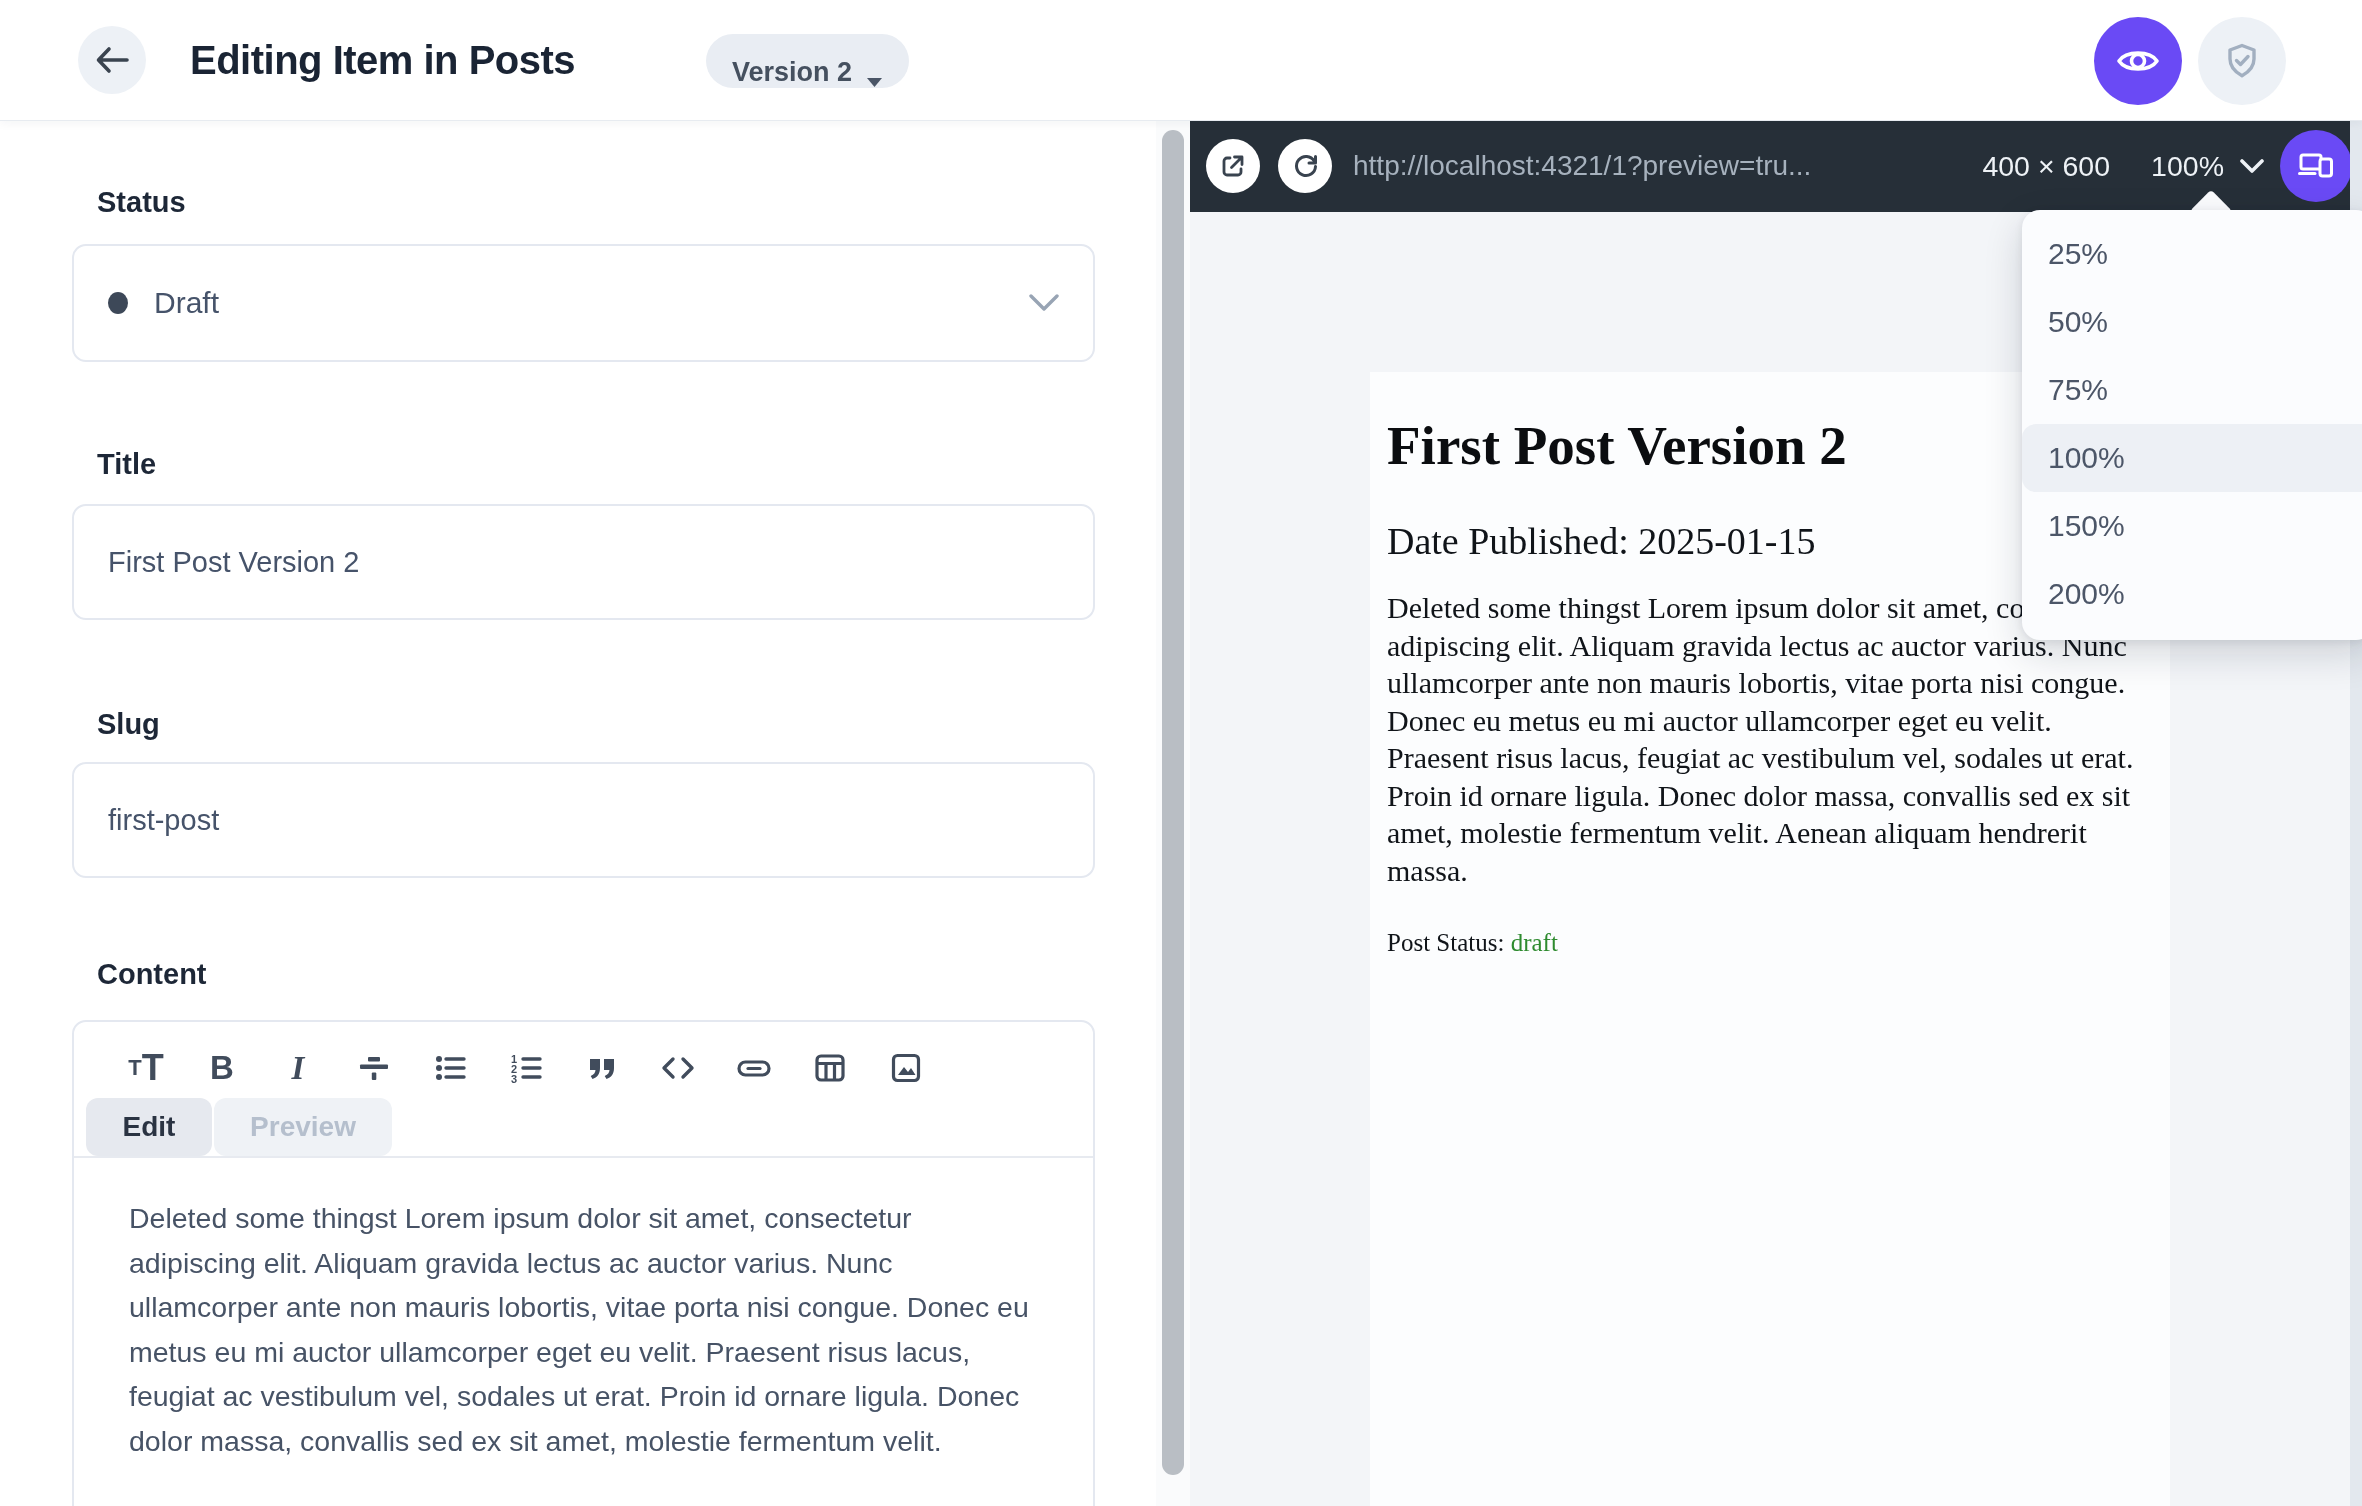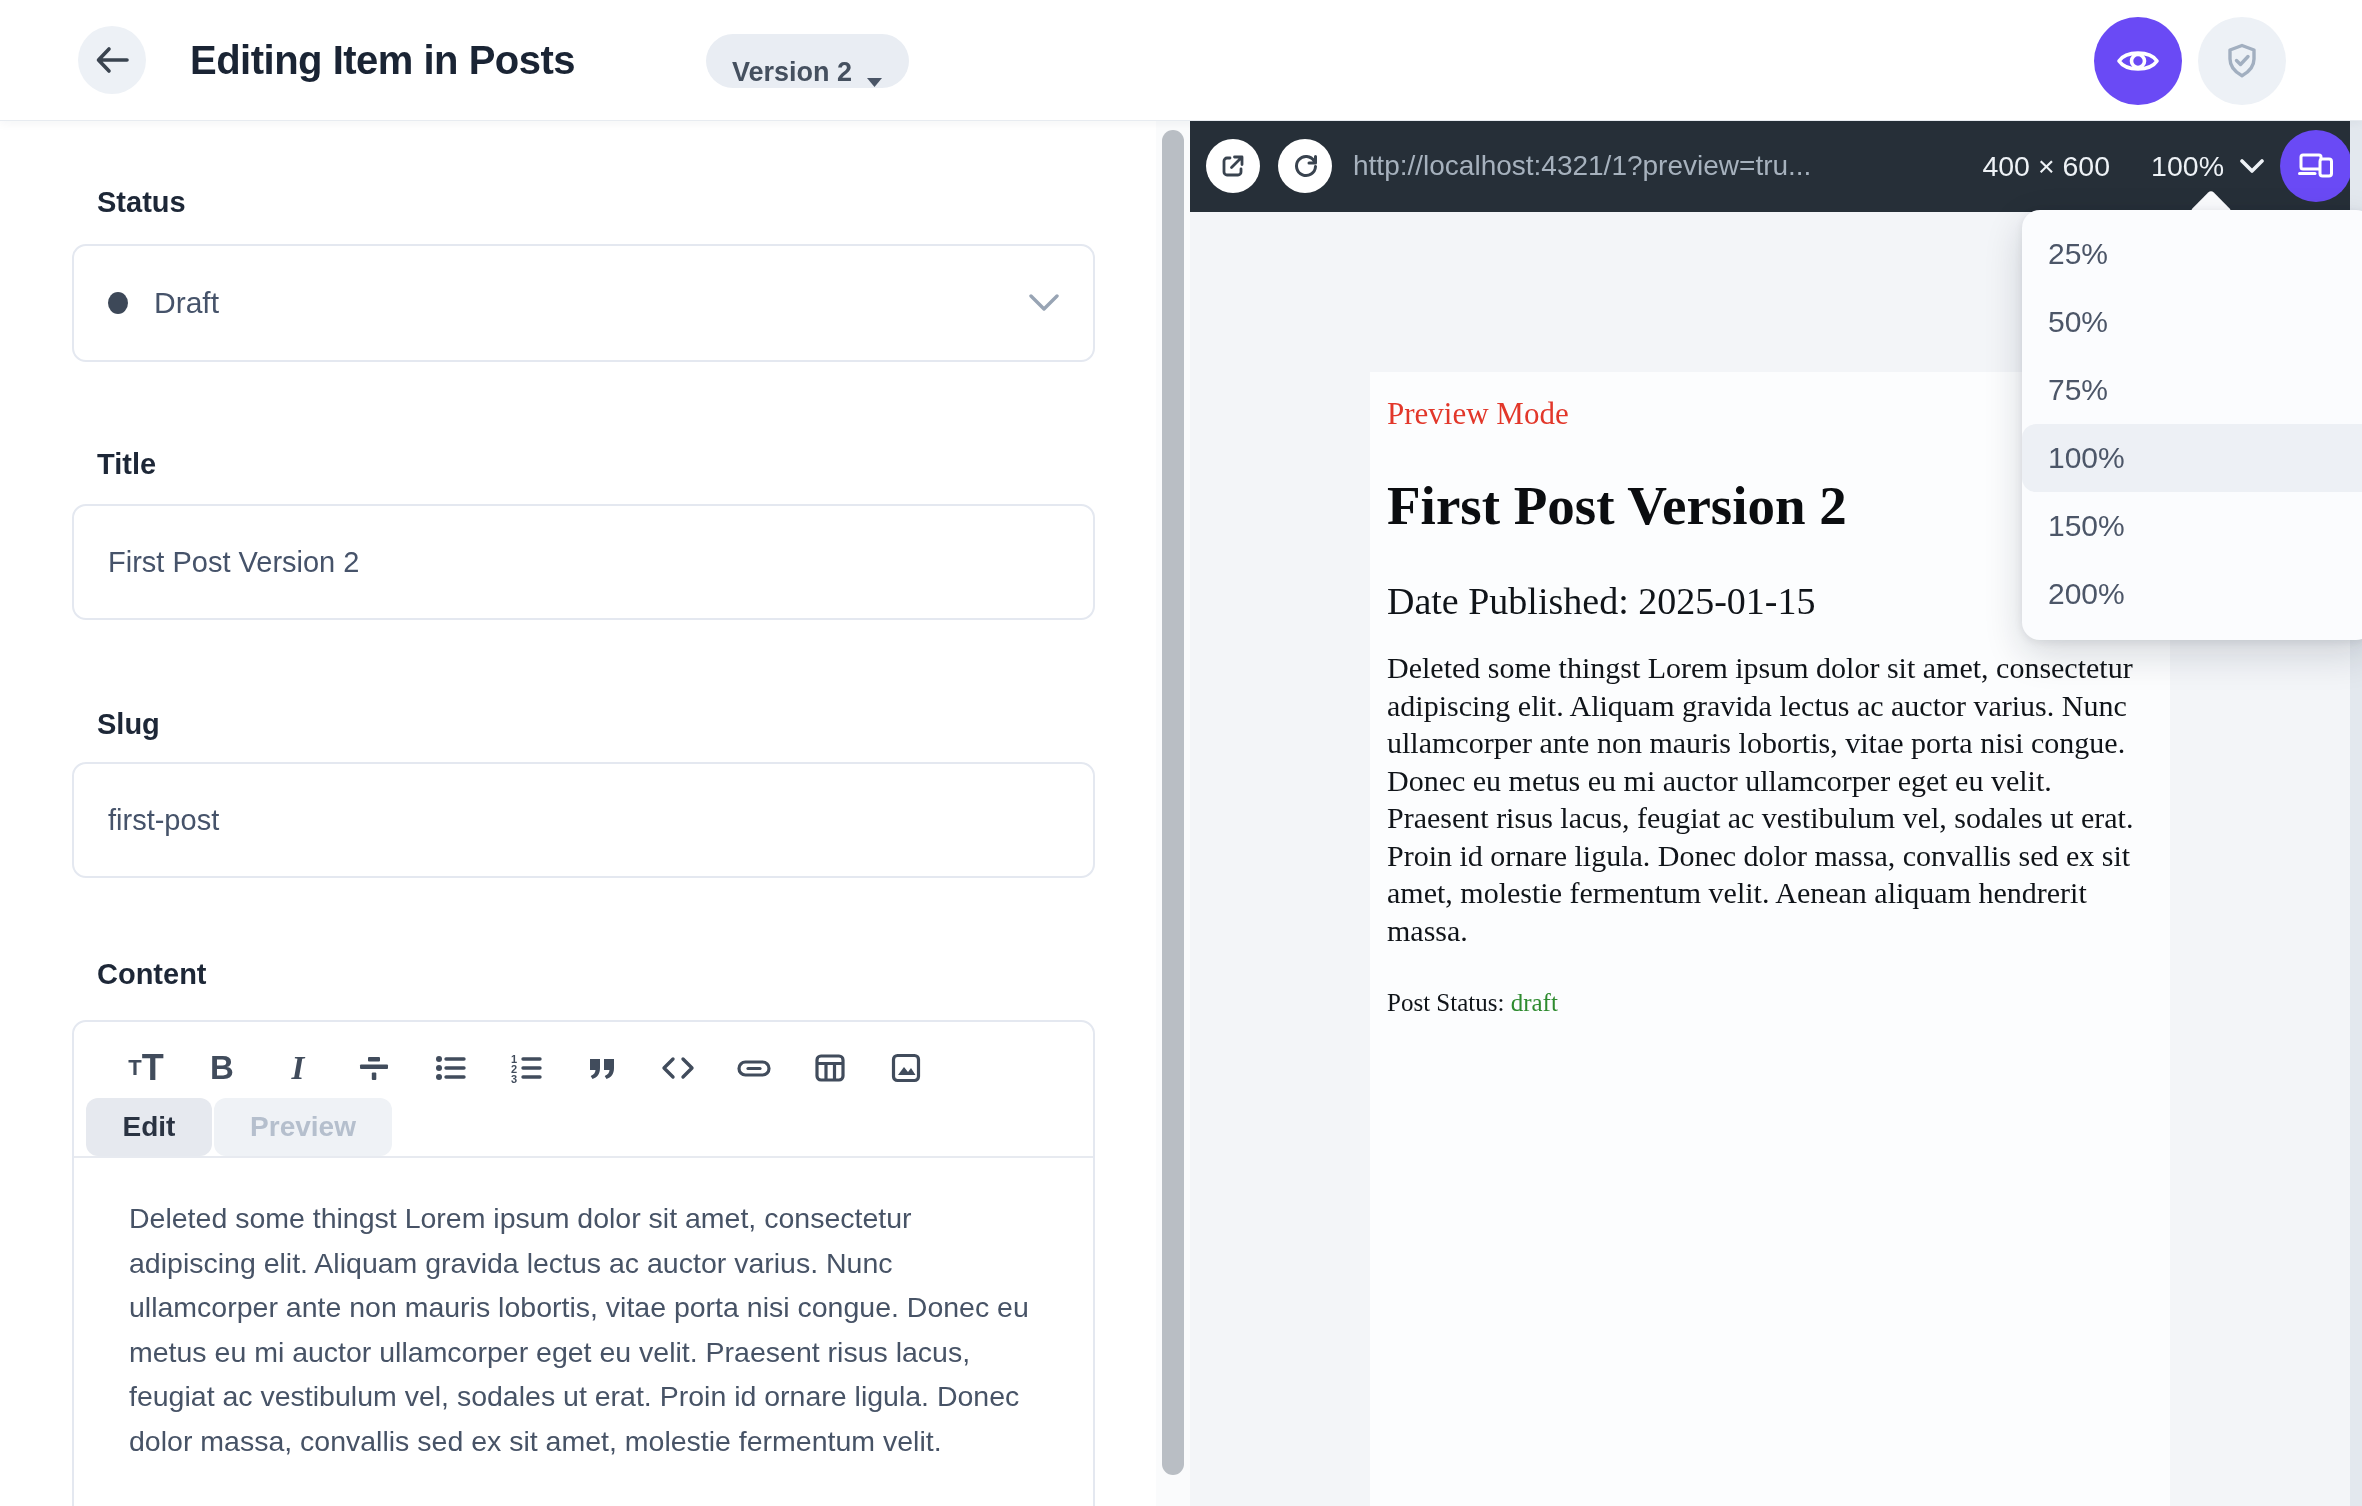--- a/index.html
+++ b/index.html
@@ -292,21 +292,20 @@
               <rect x="3" y="5" width="20" height="14" rx="2" fill="none" stroke="#fff" stroke-width="3"></rect>
               <path d="M1.5 23.5 H17" stroke="#fff" stroke-width="3" stroke-linecap="round"></path>
               <rect x="22" y="9" width="11.5" height="17" rx="2.5" fill="#6a4af5" stroke="#fff" stroke-width="3"></rect>
             </svg>
         </span>
       </button>
     </div>
 
     <div class="pbody">
       <div class="pcard">
-        <div class="pbadge">Preview Mode</div>
         <div class="ptitle">First Post Version 2</div>
         <div class="pdate">Date Published: 2025-01-15</div>
         <div class="ppara">Deleted some thingst Lorem ipsum dolor sit amet, consectetur adipiscing elit. Aliquam gravida lectus ac auctor varius. Nunc ullamcorper ante non mauris lobortis, vitae porta nisi congue. Donec eu metus eu mi auctor ullamcorper eget eu velit. Praesent risus lacus, feugiat ac vestibulum vel, sodales ut erat. Proin id ornare ligula. Donec dolor massa, convallis sed ex sit amet, molestie fermentum velit. Aenean aliquam hendrerit massa.</div>
         <div class="pstatus">
           <span>Post Status:</span>
           <span class="val">draft</span>
         </div>
       </div>
     </div>
   </section>

